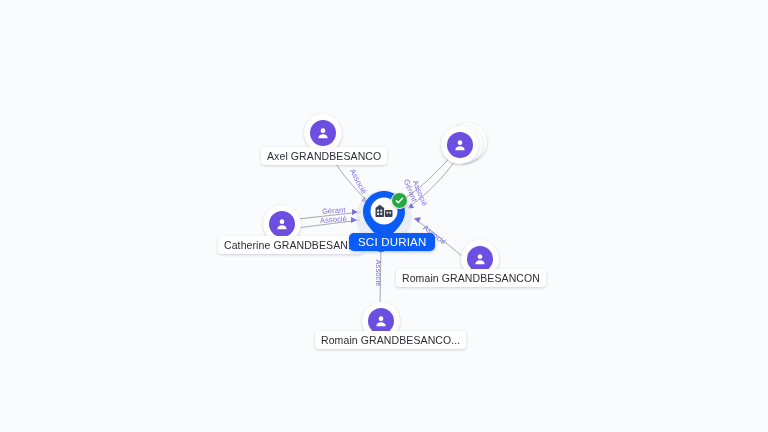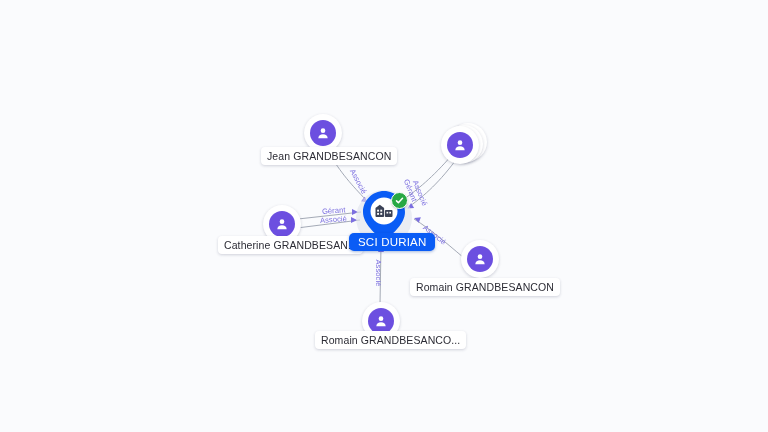--- a/index.html
+++ b/index.html
@@ -182,21 +182,21 @@
 
   <div class="person-node" style="left:304px; top:114px;">
     <div class="stack-c s1"></div>
     <div class="avatar-disc">
       <svg width="14" height="14" viewBox="0 0 24 24" fill="#ffffff">
         <circle cx="12" cy="8" r="4"></circle>
         <path d="M4 21c0-4.4 3.6-7 8-7s8 2.6 8 7z"></path>
       </svg>
     </div>
   </div>
-  <div class="name-label" style="left:261px; top:147px;">Jean GRANDBESANCON</div>
+  <div class="name-label" style="left:261px; top:147px;">Axel GRANDBESANCO</div>
 
   <div class="person-node" style="left:441px; top:126px;">
     <div class="stack-c s3"></div>
     <div class="stack-c s2"></div>
     <div class="stack-c s1"></div>
     <div class="avatar-disc">
       <svg width="14" height="14" viewBox="0 0 24 24" fill="#ffffff">
         <circle cx="12" cy="8" r="4"></circle>
         <path d="M4 21c0-4.4 3.6-7 8-7s8 2.6 8 7z"></path>
       </svg>
@@ -216,21 +216,21 @@
 
   <div class="person-node" style="left:461px; top:240px;">
     <div class="stack-c s1"></div>
     <div class="avatar-disc">
       <svg width="14" height="14" viewBox="0 0 24 24" fill="#ffffff">
         <circle cx="12" cy="8" r="4"></circle>
         <path d="M4 21c0-4.4 3.6-7 8-7s8 2.6 8 7z"></path>
       </svg>
     </div>
   </div>
-  <div class="name-label" style="left:410px; top:269px;margin-top:9px;">Romain GRANDBESANCON</div>
+  <div class="name-label" style="left:396px; top:269px;">Romain GRANDBESANCON</div>
 
   <div class="person-node" style="left:362px; top:302px;">
     <div class="stack-c s1"></div>
     <div class="avatar-disc">
       <svg width="14" height="14" viewBox="0 0 24 24" fill="#ffffff">
         <circle cx="12" cy="8" r="4"></circle>
         <path d="M4 21c0-4.4 3.6-7 8-7s8 2.6 8 7z"></path>
       </svg>
     </div>
   </div>

